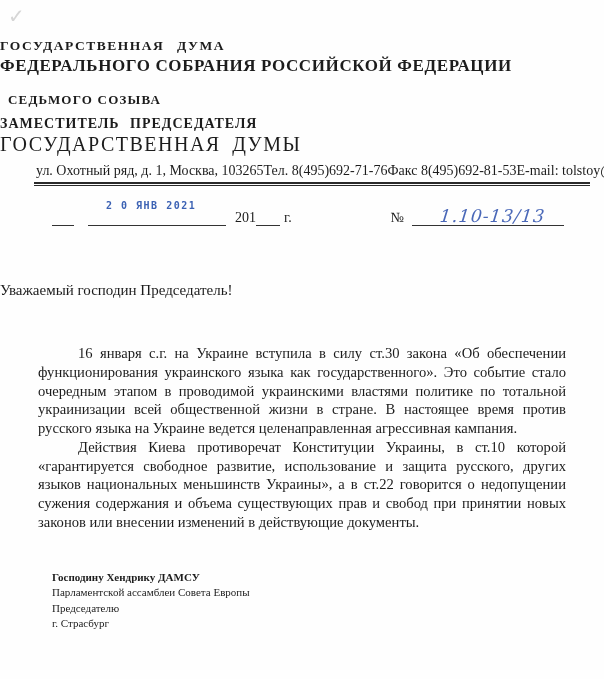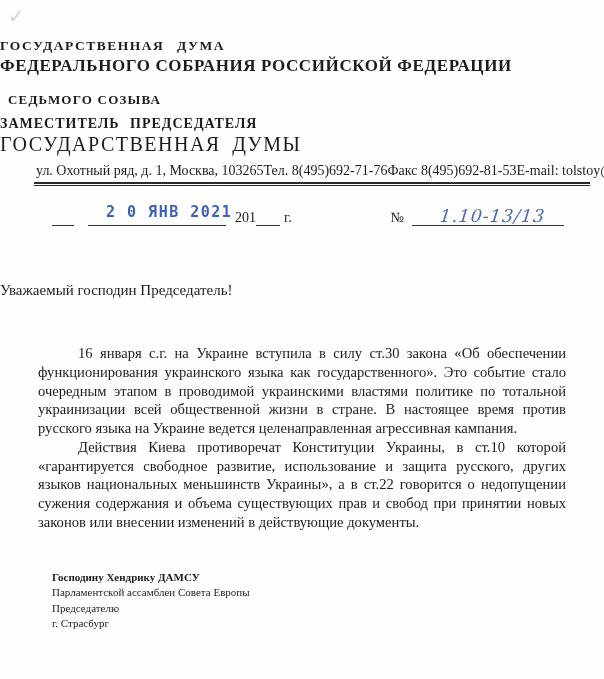--- a/index.html
+++ b/index.html
@@ -89,24 +89,24 @@
   .stamp-blank {
     position: relative;
     display: inline-block;
     width: 138px;
     border-bottom: 1px solid #333;
     height: 14px;
   }
   .stamp {
     position: absolute;
     left: 18px;
-    bottom: 4px;
+    bottom: 14px;
     font-family: "DejaVu Sans Mono", monospace;
     font-weight: bold;
-    font-size: 15px;
+    font-size: 10px;
     letter-spacing: 1.5px;
     color: #3c62b4;
     white-space: nowrap;
   }
   .year-text { margin-left: 9px; }
   .small-blank {
     display: inline-block;
     width: 24px;
     border-bottom: 1px solid #333;
     height: 14px;

